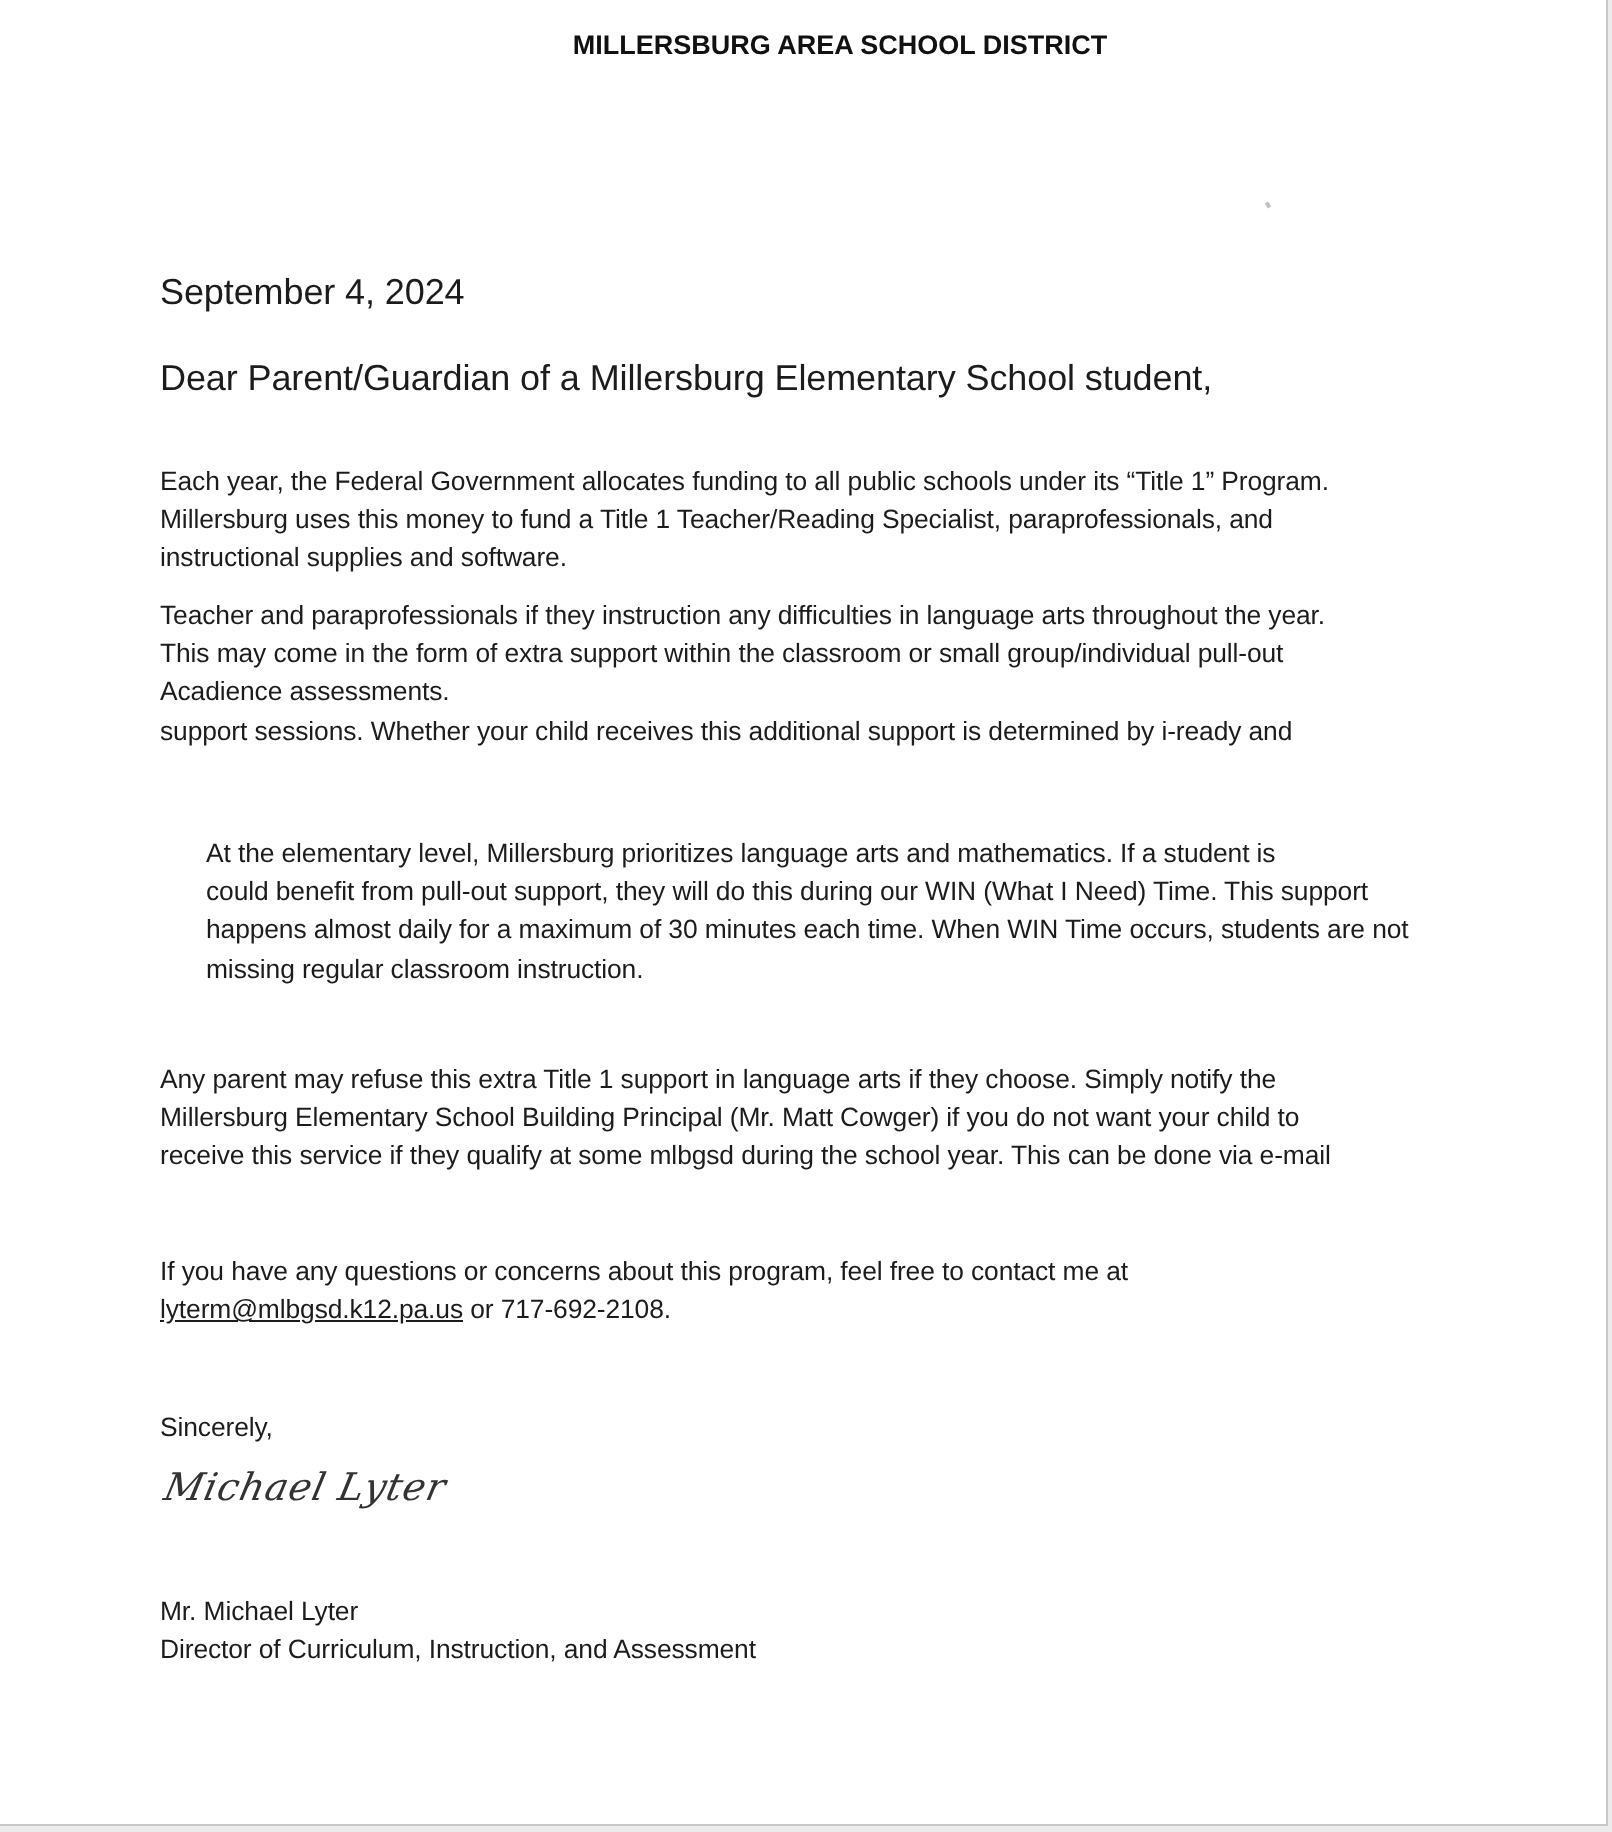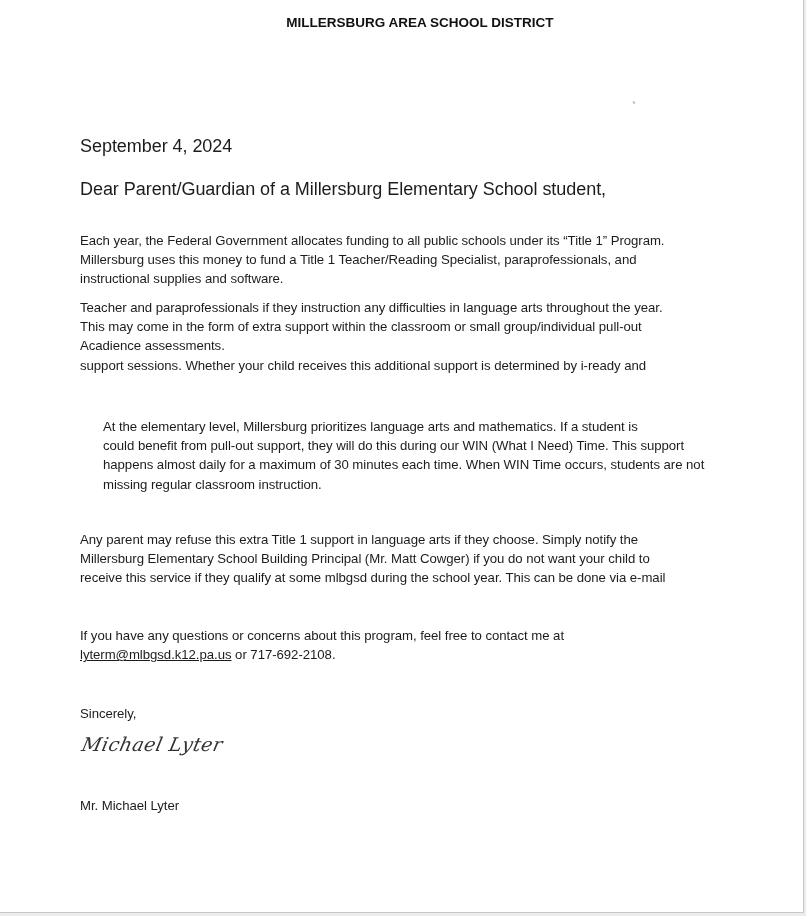--- a/index.html
+++ b/index.html
@@ -123,15 +123,16 @@
       <span></span><a class="email">lyterm@mlbgsd.k12.pa.us</a><span> or 717-692-2108.</span>
     </span>
   </div>
 
   <div class="text" style="top:704px;">Sincerely,</div>
 
   <div class="signature">Michael Lyter</div>
 
   <div class="text" style="top:768px;margin-top:28px;">
     <span class="line">Mr. Michael Lyter</span>
+    <span class="line">Director of Curriculum, Instruction, and Assessment</span>
   </div>
 
 </div>
 
 </body></html>

